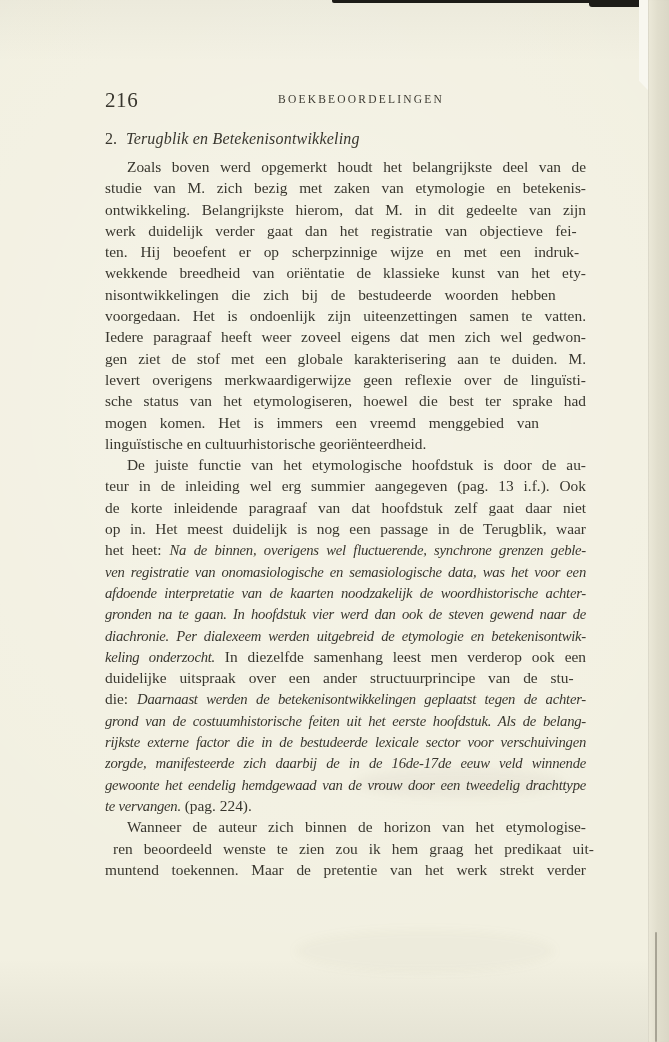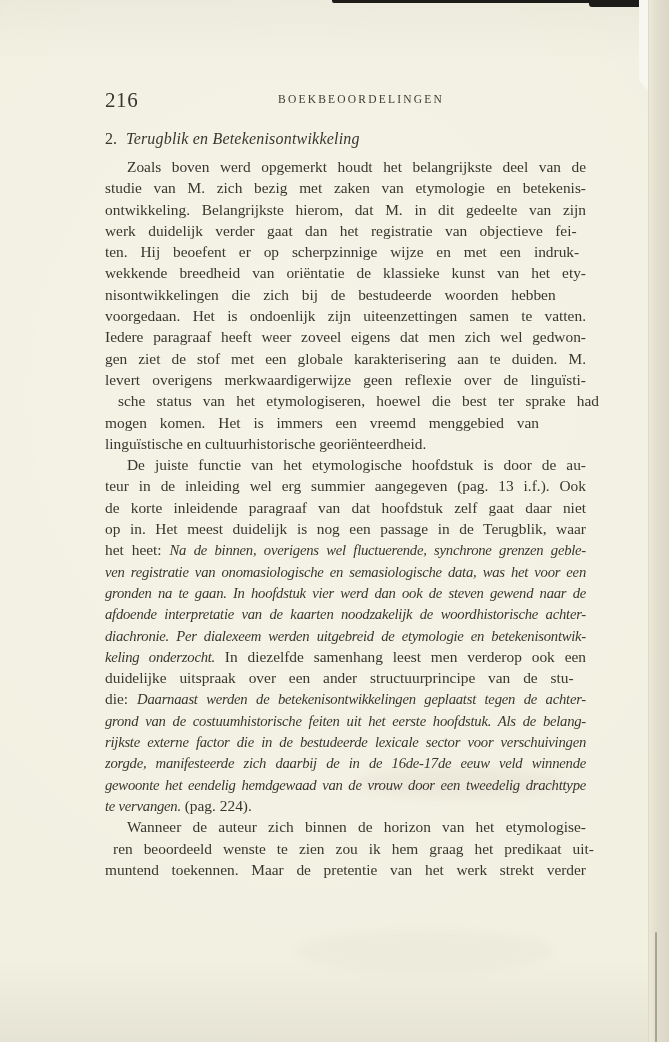--- a/index.html
+++ b/index.html
@@ -74,33 +74,33 @@
         <div class="line" style="word-spacing: 7.88438px;"><span><span class="seg-rm">studie van M. zich bezig met zaken van etymologie en betekenis-</span></span></div>
         <div class="line" style="word-spacing: 7.85243px;"><span><span class="seg-rm">ontwikkeling. Belangrijkste hierom, dat M. in dit gedeelte van zijn</span></span></div>
         <div class="line" style="word-spacing: 8.57465px;"><span><span class="seg-rm">werk duidelijk verder gaat dan het registratie van objectieve fei-</span></span></div>
         <div class="line" style="word-spacing: 9px;"><span><span class="seg-rm">ten. Hij beoefent er op scherpzinnige wijze en met een indruk-</span></span></div>
         <div class="line" style="word-spacing: 8.19097px;"><span><span class="seg-rm">wekkende breedheid van oriëntatie de klassieke kunst van het ety-</span></span></div>
         <div class="line" style="word-spacing: 9px;"><span><span class="seg-rm">nisontwikkelingen die zich bij de bestudeerde woorden hebben</span></span></div>
         <div class="line" style="word-spacing: 8.44531px;"><span><span class="seg-rm">voorgedaan. Het is ondoenlijk zijn uiteenzettingen samen te vatten.</span></span></div>
         <div class="line" style="word-spacing: 5.88438px;"><span><span class="seg-rm">Iedere paragraaf heeft weer zoveel eigens dat men zich wel gedwon-</span></span></div>
         <div class="line" style="word-spacing: 7.16903px;"><span><span class="seg-rm">gen ziet de stof met een globale karakterisering aan te duiden. M.</span></span></div>
         <div class="line" style="word-spacing: 8.45982px;"><span><span class="seg-rm">levert overigens merkwaardigerwijze geen reflexie over de linguïsti-</span></span></div>
-        <div class="line" style="word-spacing: 7.37031px; margin-left: 13px;"><span><span class="seg-rm">sche status van het etymologiseren, hoewel die best ter sprake had</span></span></div>
+        <div class="line" style="word-spacing: 7.37031px;"><span><span class="seg-rm">sche status van het etymologiseren, hoewel die best ter sprake had</span></span></div>
         <div class="line" style="word-spacing: 9px;"><span><span class="seg-rm">mogen komen. Het is immers een vreemd menggebied van</span></span></div>
         <div class="line"><span><span class="seg-rm">linguïstische en cultuurhistorische georiënteerdheid.</span></span></div>
       </div>
       <div class="paragraph">
         <div class="line indent" style="word-spacing: 6.15px;"><span><span class="seg-rm">De juiste functie van het etymologische hoofdstuk is door de au-</span></span></div>
         <div class="line" style="word-spacing: 6.02557px;"><span><span class="seg-rm">teur in de inleiding wel erg summier aangegeven (pag. 13 i.f.). Ook</span></span></div>
         <div class="line" style="word-spacing: 7.33281px;"><span><span class="seg-rm">de korte inleidende paragraaf van dat hoofdstuk zelf gaat daar niet</span></span></div>
         <div class="line" style="word-spacing: 5.71875px;"><span><span class="seg-rm">op in. Het meest duidelijk is nog een passage in de Terugblik, waar</span></span></div>
         <div class="line" style="word-spacing: 4.05469px;"><span><span class="seg-rm">het heet: </span><span class="seg-it">Na de binnen, overigens wel fluctuerende, synchrone grenzen geble-</span></span></div>
         <div class="line" style="word-spacing: 2.74375px;"><span><span class="seg-it">ven registratie van onomasiologische en semasiologische data, was het voor een</span></span></div>
+        <div class="line" style="word-spacing: 4.09961px;"><span><span class="seg-it">afdoende interpretatie van de kaarten noodzakelijk de woordhistorische achter-</span></span></div>
         <div class="line" style="word-spacing: 2.87946px;"><span><span class="seg-it">gronden na te gaan. In hoofdstuk vier werd dan ook de steven gewend naar de</span></span></div>
-        <div class="line" style="word-spacing: 4.09961px;"><span><span class="seg-it">afdoende interpretatie van de kaarten noodzakelijk de woordhistorische achter-</span></span></div>
         <div class="line" style="word-spacing: 3.75px;"><span><span class="seg-it">diachronie. Per dialexeem werden uitgebreid de etymologie en betekenisontwik-</span></span></div>
         <div class="line" style="word-spacing: 5.99132px;"><span><span class="seg-it">keling onderzocht.</span><span class="seg-rm"> In diezelfde samenhang leest men verderop ook een</span></span></div>
         <div class="line" style="word-spacing: 9px;"><span><span class="seg-rm">duidelijke uitspraak over een ander structuurprincipe van de stu-</span></span></div>
         <div class="line" style="word-spacing: 5.1582px;"><span><span class="seg-rm">die: </span><span class="seg-it">Daarnaast werden de betekenisontwikkelingen geplaatst tegen de achter-</span></span></div>
         <div class="line" style="word-spacing: 3.47017px;"><span><span class="seg-it">grond van de costuumhistorische feiten uit het eerste hoofdstuk. Als de belang-</span></span></div>
         <div class="line" style="word-spacing: 3.82344px;"><span><span class="seg-it">rijkste externe factor die in de bestudeerde lexicale sector voor verschuivingen</span></span></div>
         <div class="line" style="word-spacing: 5.83437px;"><span><span class="seg-it">zorgde, manifesteerde zich daarbij de in de 16de-17de eeuw veld winnende</span></span></div>
         <div class="line" style="word-spacing: 2.30781px;"><span><span class="seg-it">gewoonte het eendelig hemdgewaad van de vrouw door een tweedelig drachttype</span></span></div>
         <div class="line"><span><span class="seg-it">te vervangen.</span><span class="seg-rm"> (pag. 224).</span></span></div>
       </div>

